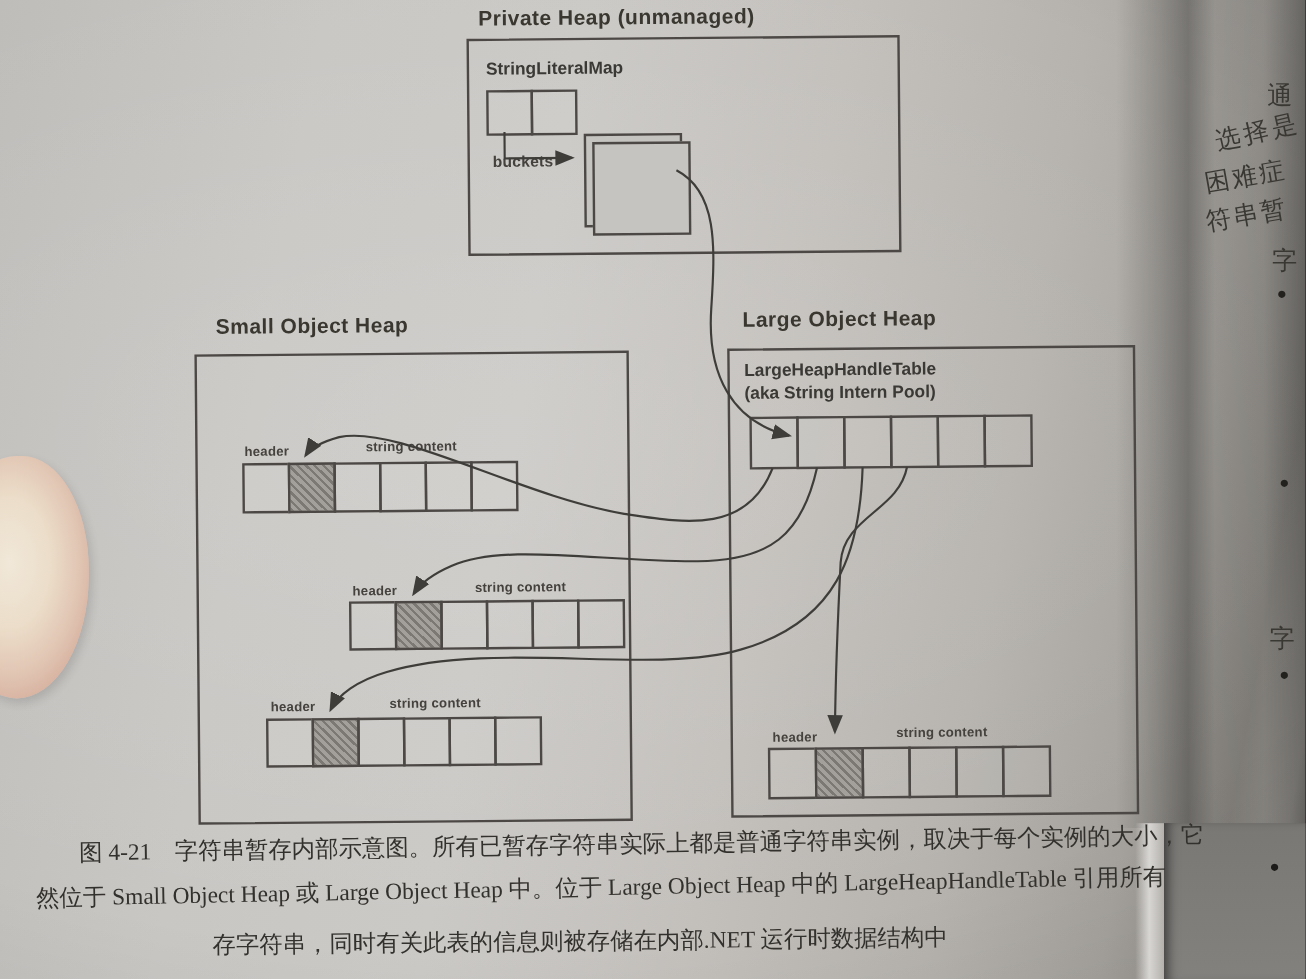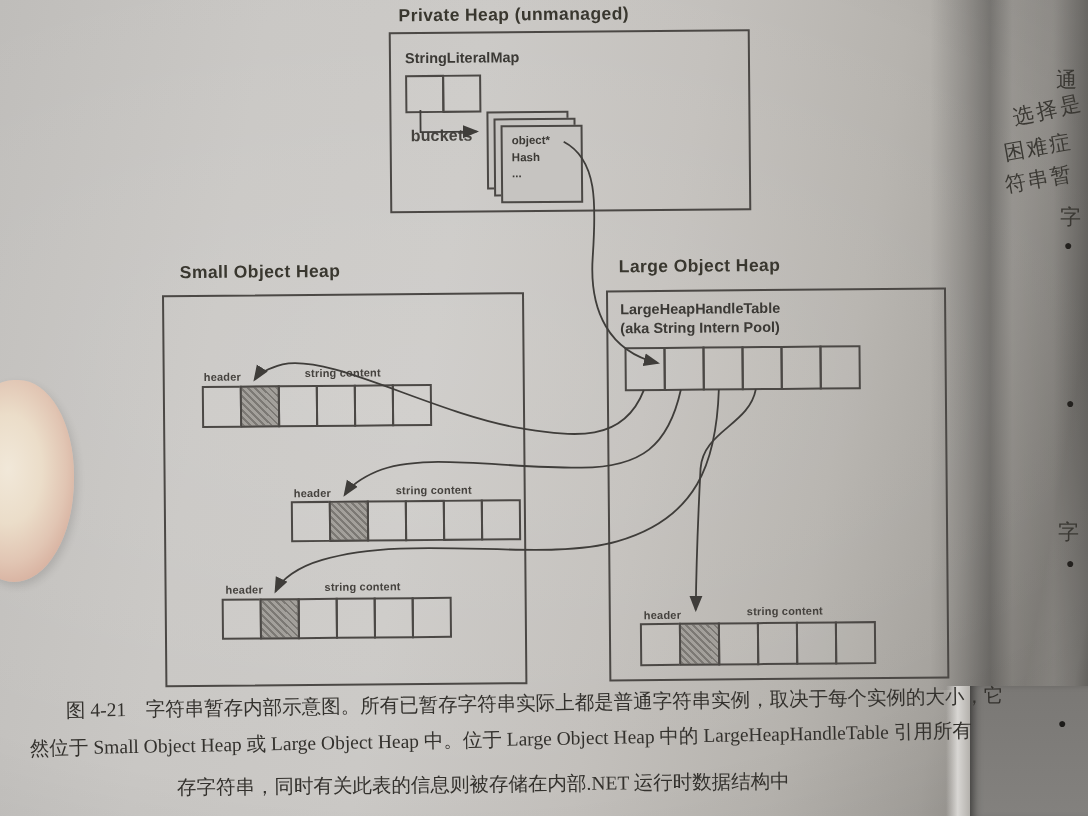--- a/index.html
+++ b/index.html
@@ -60,30 +60,23 @@
 
   <div id="diagram">
 
     <div class="title" style="left:402px;top:4px;">Private Heap (unmanaged)</div>
     <div class="box" style="left:392px;top:31px;width:357px;height:177px;"></div>
     <div class="sublabel" style="left:408px;top:49px;">StringLiteralMap</div>
     <div class="cellrow" style="left:408px;top:74px;">
       <div class="cell mapcell"></div>
       <div class="cell mapcell"></div>
     </div>
-    <div class="minilabel" style="left:413px;top:126px;font-size:16px;">buckets</div>
+    <div class="minilabel" style="left:413px;top:126px;font-size:13px;">buckets</div>
     <div class="card" style="left:489px;top:111px;"></div>
     <div class="card" style="left:496px;top:118px;"></div>
-    <div class="card" style="left:503px;top:125px;">
-      <div class="card-text">
-        <div>object*</div>
-        <div>Hash</div>
-        <div>...</div>
-      </div>
-    </div>
 
     <div class="title" style="left:181px;top:259px;">Small Object Heap</div>
     <div class="box" style="left:163px;top:292px;width:358px;height:388px;"></div>
 
     <div class="minilabel" style="left:204px;top:368px;">header</div>
     <div class="minilabel" style="left:305px;top:365px;">string content</div>
     <div class="cellrow" style="left:202px;top:383px;">
       <div class="cell w36"></div>
       <div class="cell w36 shaded"></div>
       <div class="cell w36"></div>

